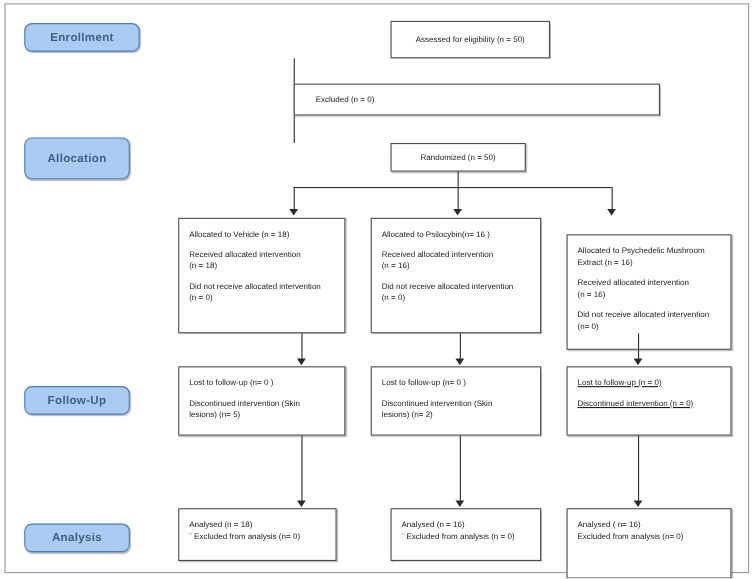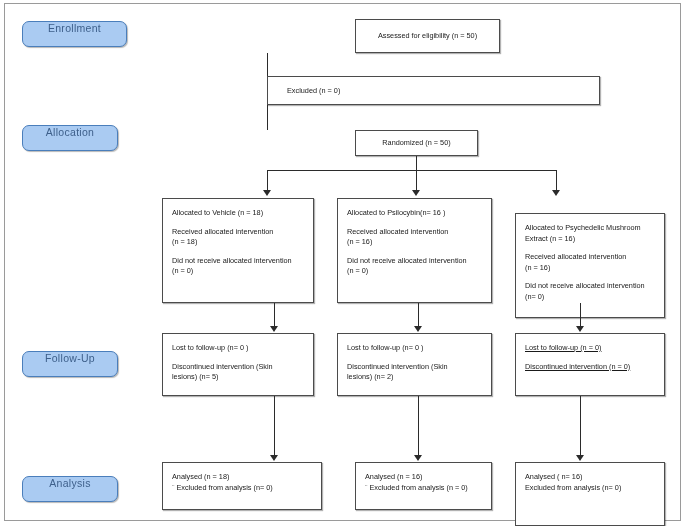--- a/index.html
+++ b/index.html
@@ -28,23 +28,24 @@
   }
   
   .stage {
     position: absolute;
     box-sizing: border-box;
     background: #aacbf2;
     border: 1px solid #4a7ebb;
     border-radius: 7px;
     color: #3d5f8a;
     font-size: 10.5px;
-    font-weight: normal;
+    font-weight: bold;
     letter-spacing: .3px;
     display: flex;
+    align-items: center;
     justify-content: center;
     box-shadow: 1px 1px 1px rgba(0,0,0,.28);
   }
   
   .node {
     position: absolute;
     box-sizing: border-box;
     background: #ffffff;
     border: 1px solid #4b4b4b;
     box-shadow: 1px 1px 1px rgba(0,0,0,.30);
@@ -89,21 +90,21 @@
 </head>
 <body>
 
 <div id="diagram">
 
   <div class="page-frame"></div>
 
   <div class="stage" style="left:22px; top:21px; width:105px; height:26px;">
     <span>Enrollment</span>
   </div>
-  <div class="stage" style="left:22px; top:125px; width:96px; height:26px;">
+  <div class="stage" style="left:22px; top:125px; width:96px; height:38px;">
     <span>Allocation</span>
   </div>
   <div class="stage" style="left:22px; top:351px; width:96px; height:26px;">
     <span>Follow-Up</span>
   </div>
   <div class="stage" style="left:22px; top:476px; width:96px; height:26px;">
     <span>Analysis</span>
   </div>
 
   <div class="node center" style="left:355px; top:19px; width:145px; height:34px;">
@@ -185,21 +186,21 @@
 
   <div class="vline" style="left:274px; top:396px; height:60px;"></div>
   <div class="arrowhead" style="left:270px; top:455px;"></div>
 
   <div class="vline" style="left:418px; top:396px; height:60px;"></div>
   <div class="arrowhead" style="left:414px; top:455px;"></div>
 
   <div class="vline" style="left:580px; top:396px; height:60px;"></div>
   <div class="arrowhead" style="left:576px; top:455px;"></div>
 
-  <div class="node" style="left:162px; top:462px; width:160px; height:48px;">
+  <div class="node" style="left:162px; top:462px; width:144px; height:48px;">
     <p class="tight">Analysed (n = 18)</p>
     <p class="tight">¨ Excluded from analysis (n= 0)</p>
   </div>
 
   <div class="node" style="left:355px; top:462px; width:137px; height:48px;">
     <p class="tight">Analysed (n = 16)</p>
     <p class="tight">¨ Excluded from analysis (n = 0)</p>
   </div>
 
   <div class="node" style="left:515px; top:462px; width:150px; height:64px;">

